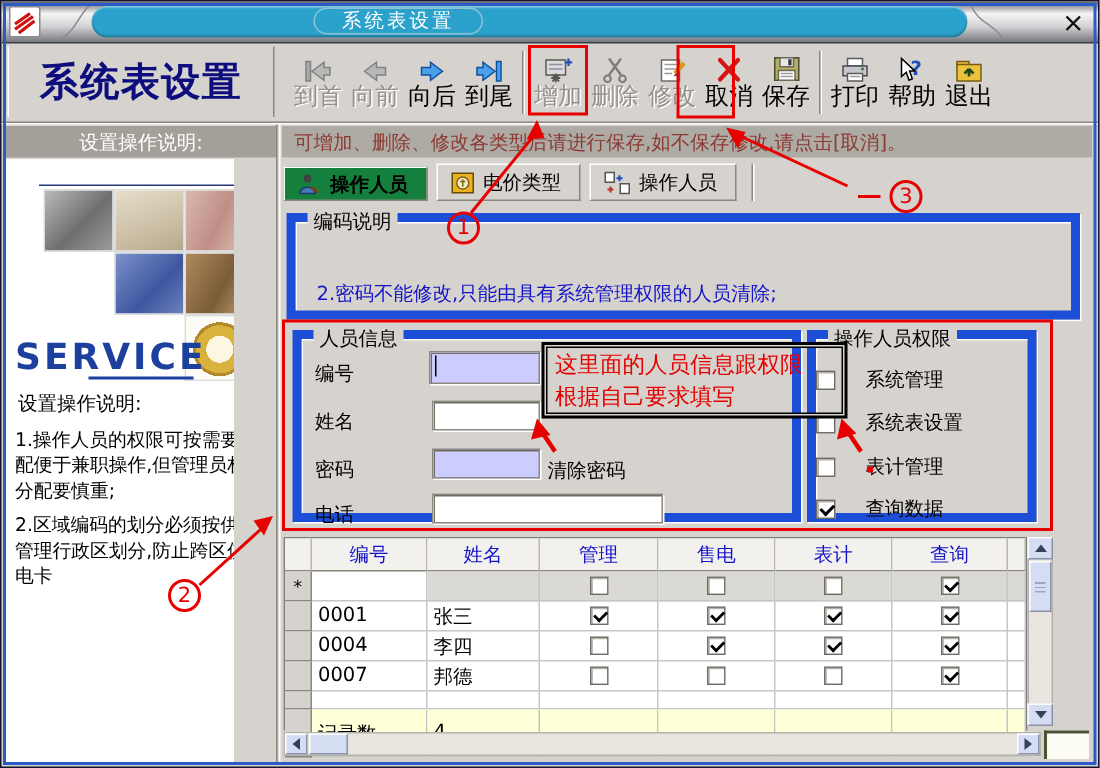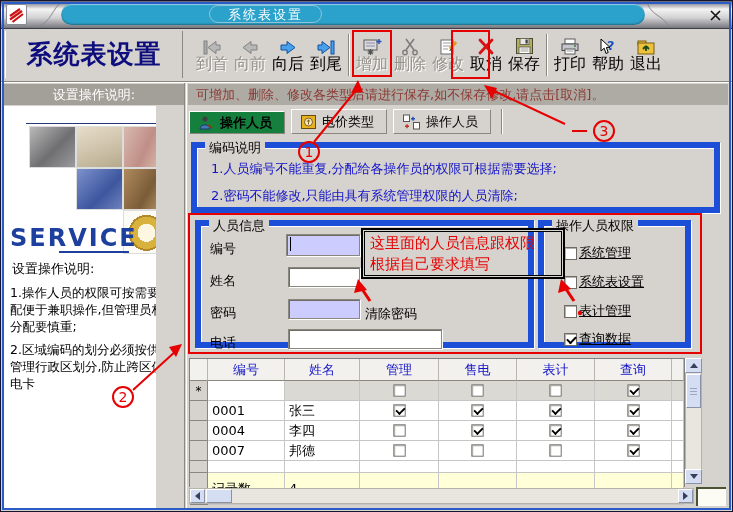--- a/index.html
+++ b/index.html
@@ -73,21 +73,21 @@
 
   #group-person{left:194px;top:219px;width:339px;height:128px;}
   .field-label{position:absolute;left:9px;font-size:13px;color:#000;}
   .tfield{position:absolute;border:1px solid #8a877f;box-shadow:inset 1px 1px 0 #6f6c66, 1px 1px 0 #fff;
     background:#fff;font-size:13px;padding:0 3px;}
   .tfield.lav{background:#CCCCFF;}
   #caret{position:absolute;left:89px;top:11px;width:1px;height:14px;background:#000;}
   #clear-password{position:absolute;left:164px;top:79px;font-size:13px;color:#000;cursor:default;}
 
   #group-perms{left:537px;top:219px;width:153px;height:128px;}
-  .perm-row{position:absolute;left:20px;display:flex;align-items:center;gap:2px;font-size:13px;text-decoration:underline;}
+  .perm-row{position:absolute;left:0;display:flex;align-items:center;gap:20px;font-size:13px;}
   .cb{position:relative;width:13px;height:13px;background:#fff;border:1px solid #6f6c66;
     box-shadow:inset 1px 1px 0 #b5b2ab;display:inline-block;flex:none;}
   .cb.checked::after{content:"";position:absolute;left:2px;top:2px;width:7px;height:4px;
     border-left:2px solid #000;border-bottom:2px solid #000;transform:rotate(-45deg);}
 
   
   #grid{position:absolute;left:188px;top:357px;width:496px;height:129px;background:#fff;border:1px solid #808080;}
   .grow{display:grid;grid-template-columns:18px 77px 75px 79px 78px 78px 77px 1fr;}
   .gc{border-right:1px solid #c6c6c6;border-bottom:1px solid #c6c6c6;font-size:13px;display:flex;align-items:center;overflow:hidden;}
   .gc.rh{background:#D6D3CE;border-right:1px solid #8a877f;border-bottom:1px solid #8a877f;justify-content:center;font-size:12px;}
@@ -331,21 +331,20 @@
           <rect x="11.5" y="8.5" width="6" height="6.5" fill="#fff" stroke="#555"></rect>
           <path d="M5 10.3 v4 M3 12.3 h4" stroke="#c03020" stroke-width="1.4"></path>
         </svg>
       <span>操作人员</span>
     </div>
     <div id="tab-sep"></div>
   </div>
 
   <div class="groupbox" id="group-code">
     <span class="legend">编码说明</span>
-    <div class="code-line" id="code-line-1">1.人员编号不能重复,分配给各操作员的权限可根据需要选择;</div>
     <div class="code-line" id="code-line-2">2.密码不能修改,只能由具有系统管理权限的人员清除;</div>
   </div>
 
   <div class="groupbox" id="group-person">
     <span class="legend">人员信息</span>
     <span class="field-label" style="top:14px;">编号</span>
     <input class="tfield lav" style="left: 85px; top: 8px; width: 74px; height: 22px;" value="">
     <div id="caret"></div>
     <span class="field-label" style="top:46px;">姓名</span>
     <input class="tfield" style="left: 87px; top: 41px; width: 72px; height: 20px;" value="">

